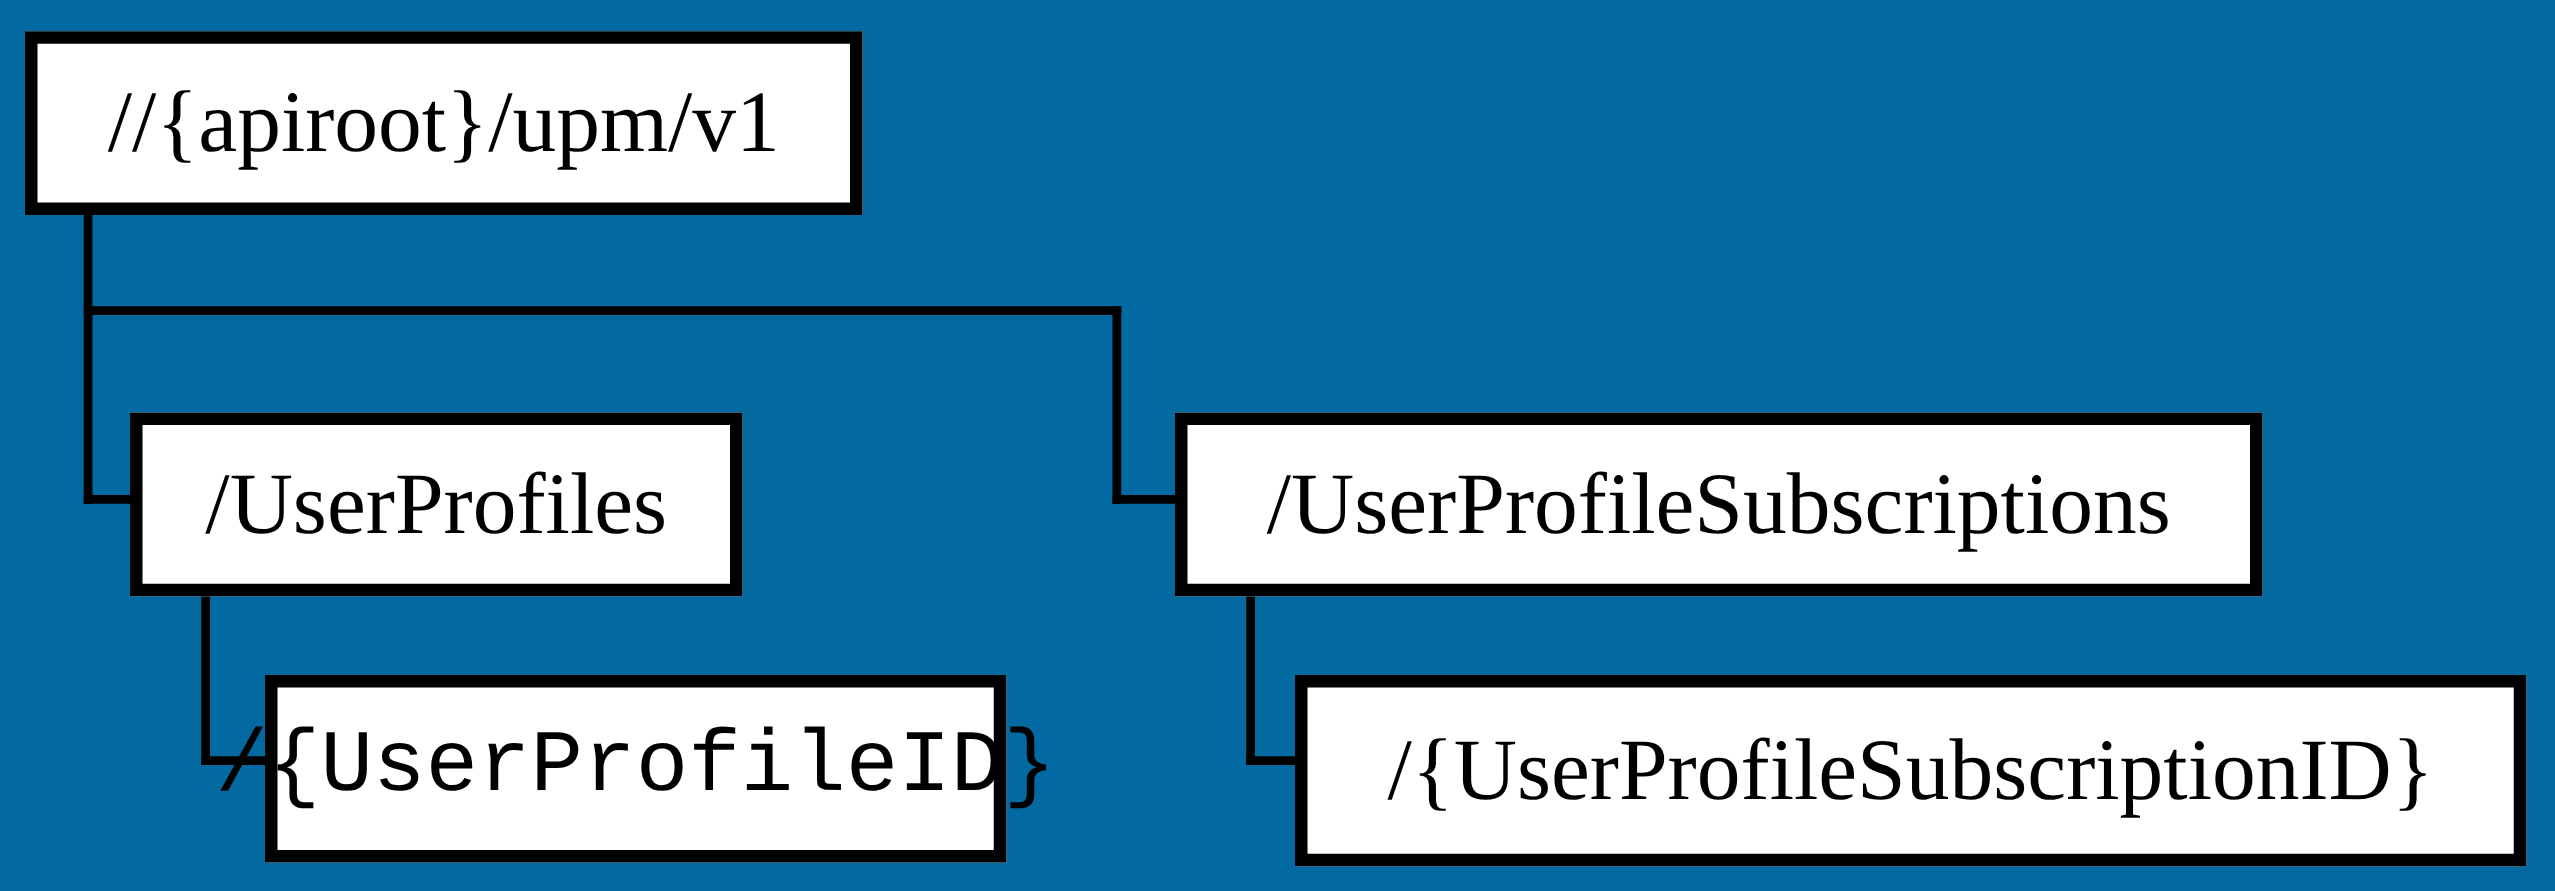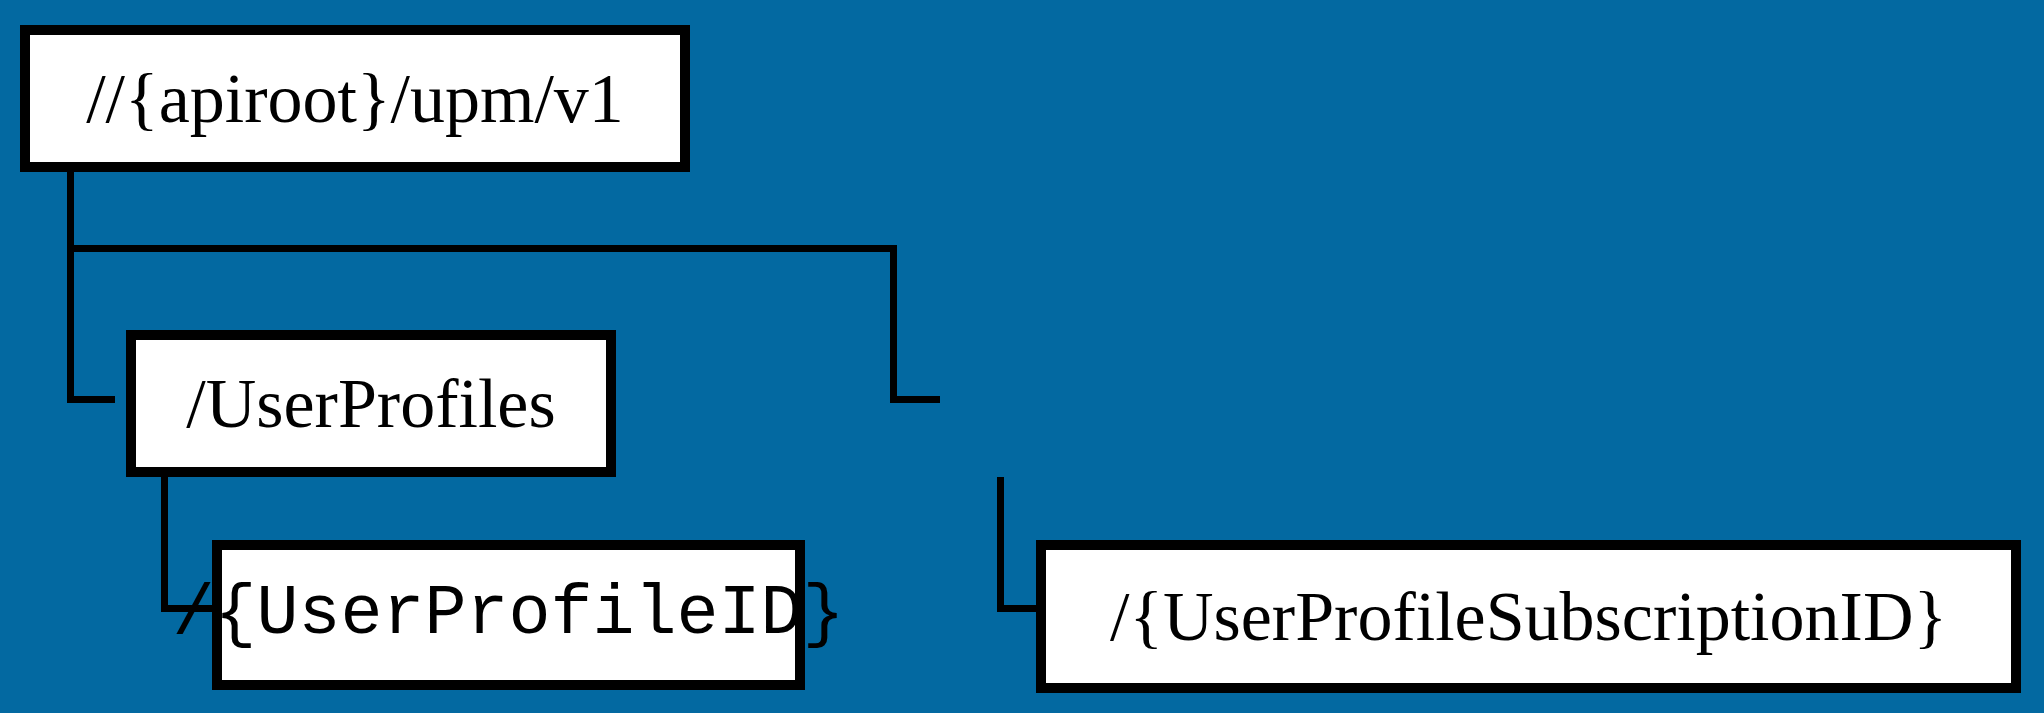--- a/index.html
+++ b/index.html
@@ -32,21 +32,21 @@
     white-space: nowrap;
     letter-spacing: 0px;
   }
   .connector {
     position: absolute;
     background: #000000;
   }
 
   
   #node-root            { left: 20px;   top: 25px;  width: 670px; height: 147px; }
-  #node-user-profiles   { left: 126px;  top: 330px; width: 490px; height: 147px; }
+  #node-user-profiles   { left: 104px;  top: 330px; width: 490px; height: 147px; }
   #node-user-profile-subscriptions { left: 940px; top: 330px; width: 870px; height: 147px; }
   #node-user-profile-id { left: 212px;  top: 540px; width: 593px; height: 150px; font-family: Liberation Mono, monospace; }
   #node-user-profile-subscription-id { left: 1036px; top: 540px; width: 985px; height: 153px; }
 
   
   #conn-root-down        { left: 67px;  top: 172px; width: 7px;   height: 231px; }
   #conn-branch-across    { left: 67px;  top: 245px; width: 830px; height: 7px; }
   #conn-branch-down      { left: 890px; top: 245px; width: 7px;   height: 158px; }
   #conn-into-profiles    { left: 67px;  top: 396px; width: 48px;  height: 7px; }
   #conn-into-subscriptions { left: 890px; top: 396px; width: 50px; height: 7px; }
@@ -71,20 +71,23 @@
   <div class="connector" id="conn-into-subscription-id"></div>
 
   <div class="node" id="node-root">
     <span class="label">//{apiroot}/upm/v1</span>
   </div>
 
   <div class="node" id="node-user-profiles">
     <span class="label">/UserProfiles</span>
   </div>
 
+  <div class="node" id="node-user-profile-subscriptions">
+    <span class="label">/UserProfileSubscriptions</span>
+  </div>
 
   <div class="node" id="node-user-profile-id">
     <span class="label">/{UserProfileID}</span>
   </div>
 
   <div class="node" id="node-user-profile-subscription-id">
     <span class="label">/{UserProfileSubscriptionID}</span>
   </div>
 
 </div>

